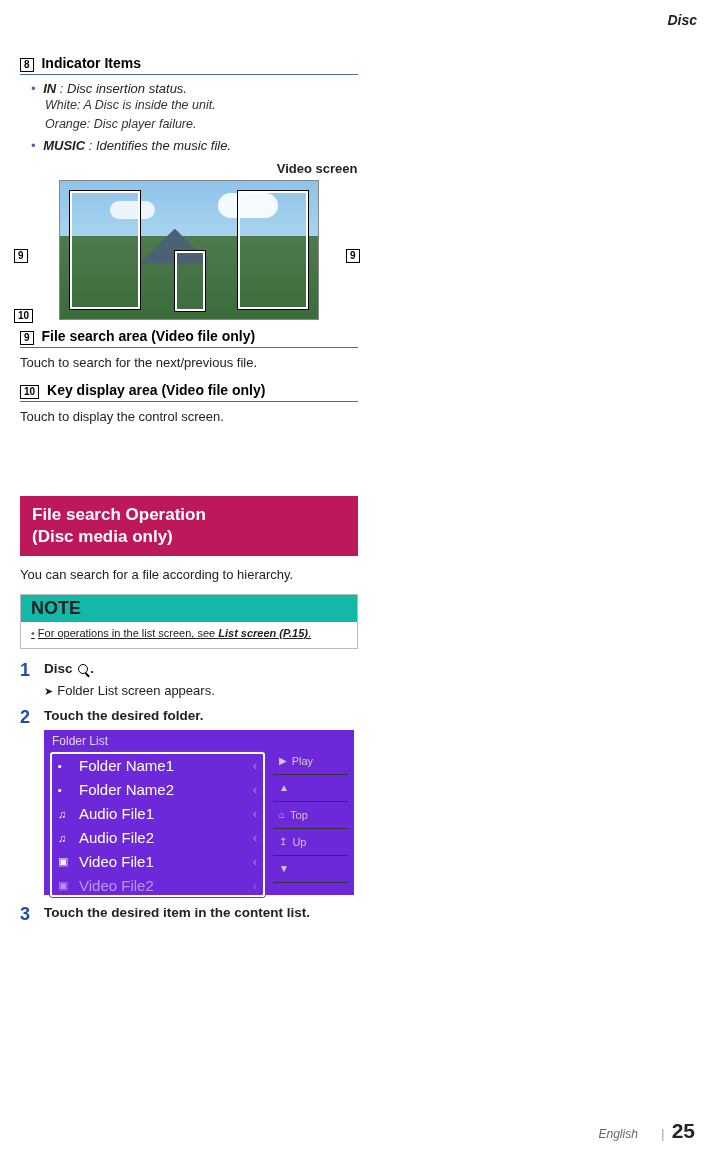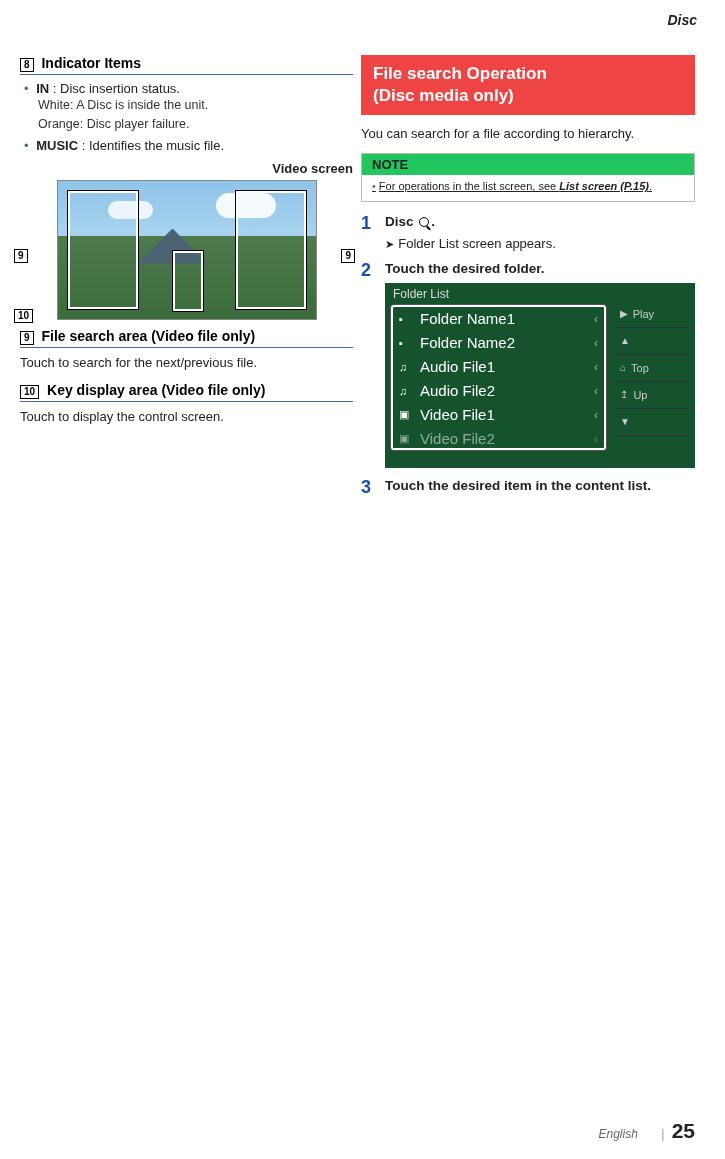--- a/index.html
+++ b/index.html
@@ -8,21 +8,22 @@
     font-size: 13px;
     color: #222;
     width: 725px;
     height: 1159px;
     position: relative;
     background: #fff;
   }
   .page {
     padding: 20px 30px 20px 20px;
     display: flex;
-    gap: 8px;
+    gap: 25px;
+    flex-direction: column;
   }
   .header-right {
     position: absolute;
     top: 12px;
     right: 28px;
     font-weight: bold;
     font-style: italic;
     font-size: 14px;
   }
   .col { width: 50%; }
@@ -44,21 +45,21 @@
   .sec-head {
     font-weight: bold;
     font-size: 14px;
     border-bottom: 1px solid #4a6aa5;
     padding-bottom: 2px;
     margin-bottom: 6px;
     color: #000;
   }
   .sec-head .num-box { vertical-align: baseline; }
 
-  .bullet { margin: 4px 0 4px 4px; }
+  .bullet { margin: 4px 0 4px 11px; font-style: italic; }
   .bullet .dot { color: #4a6aa5; margin-right:4px;}
   .bullet .term { font-weight: bold; }
   .sub { margin-left: 14px; font-size: 12.5px; color:#333; line-height:1.5;}
   .plain { margin: 3px 0 10px 0; line-height:1.4;}
 
   .video-title { text-align:right; font-weight:bold; margin: 8px 0 4px 0;}
 
   .video-wrap { position: relative; margin-bottom:8px;}
   .video-wrap .thumb {
     width: 260px; height: 140px; margin: 0 auto; position: relative;
@@ -73,49 +74,49 @@
   .vbox.right { top:10px; right:10px; width:70px; height:118px;}
   .vbox.center { top:70px; left:115px; width:30px; height:60px;}
 
   .callout { position:absolute; }
   .callout .num-box { background:#fff; }
   .cl-9l { top: 68px; left: -6px; }
   .cl-9r { top: 68px; right: -6px; }
   .cl-10 { top: 128px; left: -6px; }
 
   .fs-header {
-    background: #ef4444;
+    background: #be185d;
     color: #fff;
     font-weight: bold;
     font-size: 17px;
     padding: 8px 12px;
     line-height: 1.3;
     margin-bottom: 10px;
   }
   .note-box {
     border: 1px solid #bbb;
     margin: 8px 0 12px 0;
   }
   .note-box .note-head {
-    background: #22c55e; font-weight: bold; padding: 3px 10px; font-size:13px;
+    background: #14b8a6; font-weight: bold; padding: 3px 10px; font-size:18px;
   }
   .note-box .note-body {
     padding: 4px 10px 6px 10px; font-size: 11px; line-height:1.4;text-decoration:underline;
   }
   .note-box .note-body .dot { color:#4a6aa5; margin-right:3px;}
   .note-ref { font-weight:bold; font-style:italic;}
 
   .step { display:flex; gap:8px; margin: 10px 0 4px 0;}
   .step .num { font-weight:bold; font-size:18px; color:#1e4fa8; line-height:1; width:16px;}
   .step .txt { font-weight:bold; font-size:13.5px; flex:1;}
   .step-body { margin-left:24px; font-size:13px; margin-bottom:4px;}
   .step-body .arrow { font-size:11px; margin-right:4px;}
 
   .folder-img {
-    width: 310px; height:185px; background:#14532d; position:relative; margin:4px 0 4px 24px;
+    width: 310px; height:165px; background:#6d28d9; position:relative; margin:4px 0 4px 24px;
     color:#fff; font-family: Arial, sans-serif;
   }
   .folder-img .fl-title { position:absolute; top:4px; left:8px; font-size:12px; color:#ddd;}
   .list-frame {
     position:absolute; top:22px; left:6px; width:215px; height:145px;
     border:2px solid #fff; border-radius:3px; box-shadow:0 0 0 1px #555;
   }
   .list-frame .item { display:flex; align-items:center; height:24px; padding:0 6px; font-size:15px;}
   .list-frame .item .ic { width:15px; font-size:11px; margin-right:6px;}
   .list-frame .item .chev { margin-left:auto; font-size:12px; color:#aaa;}

